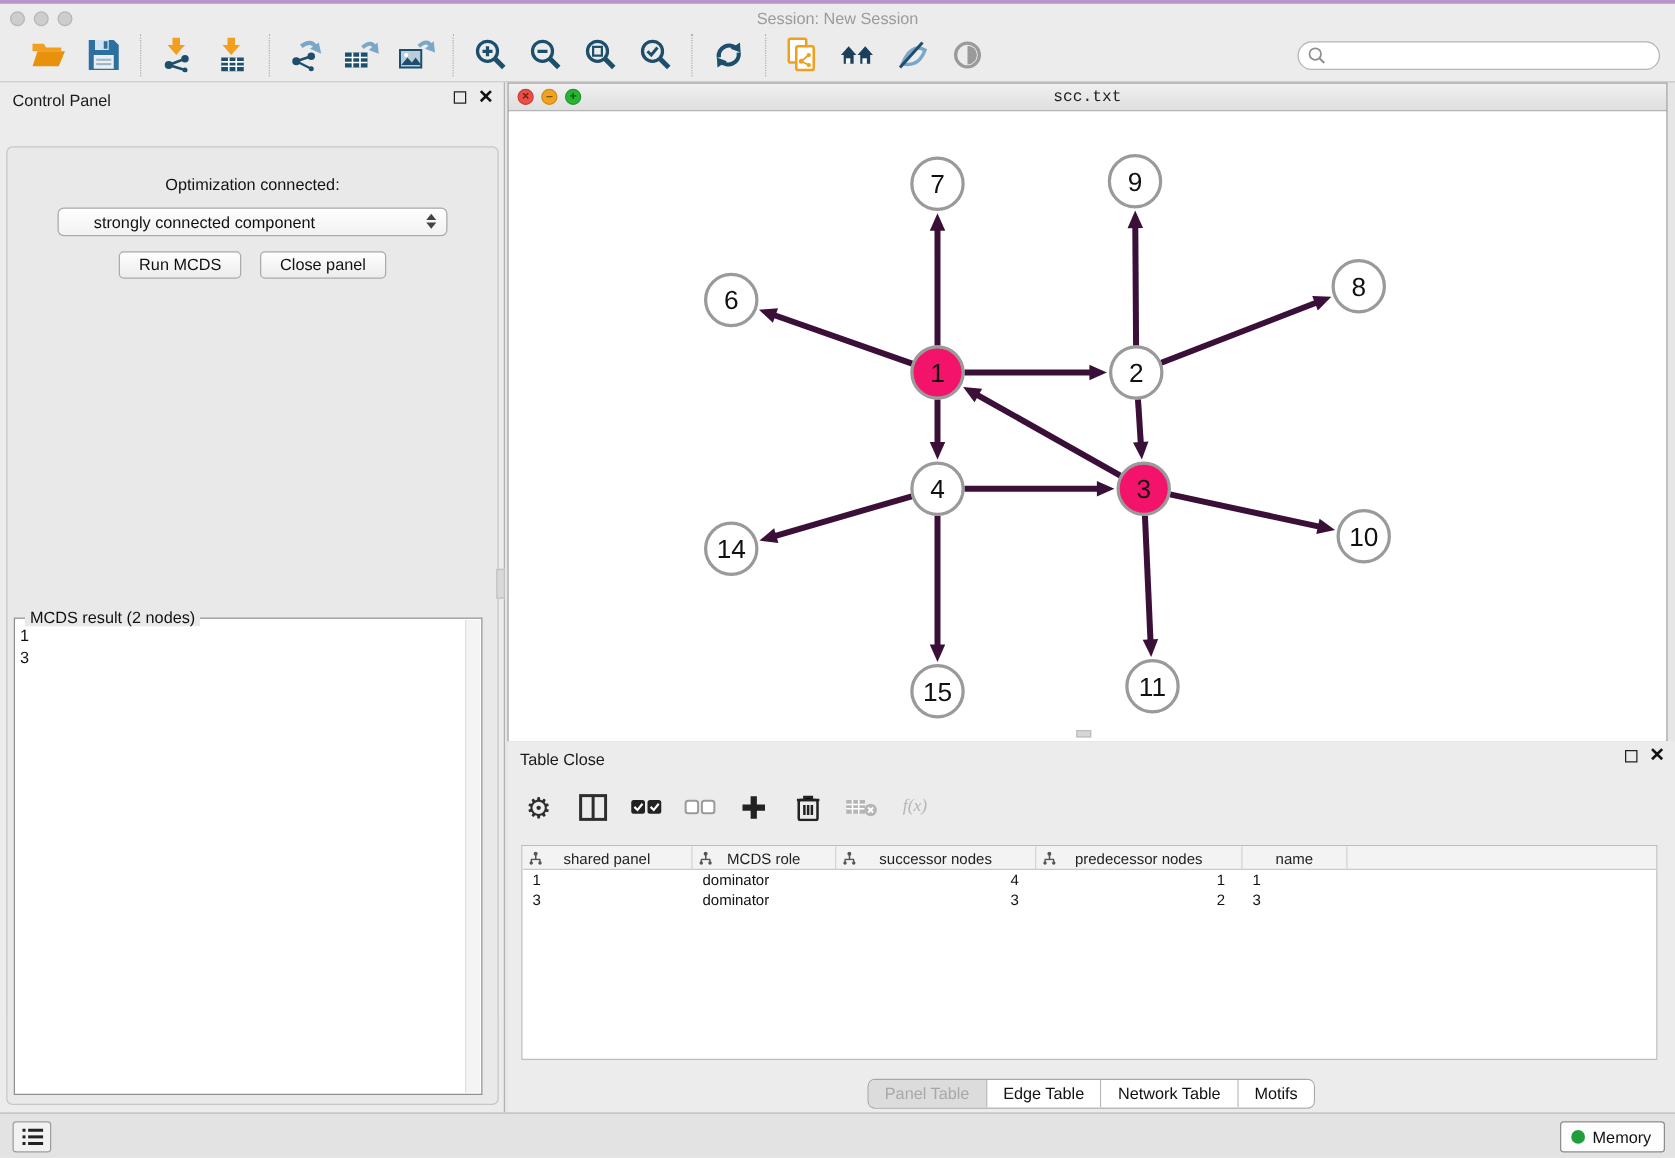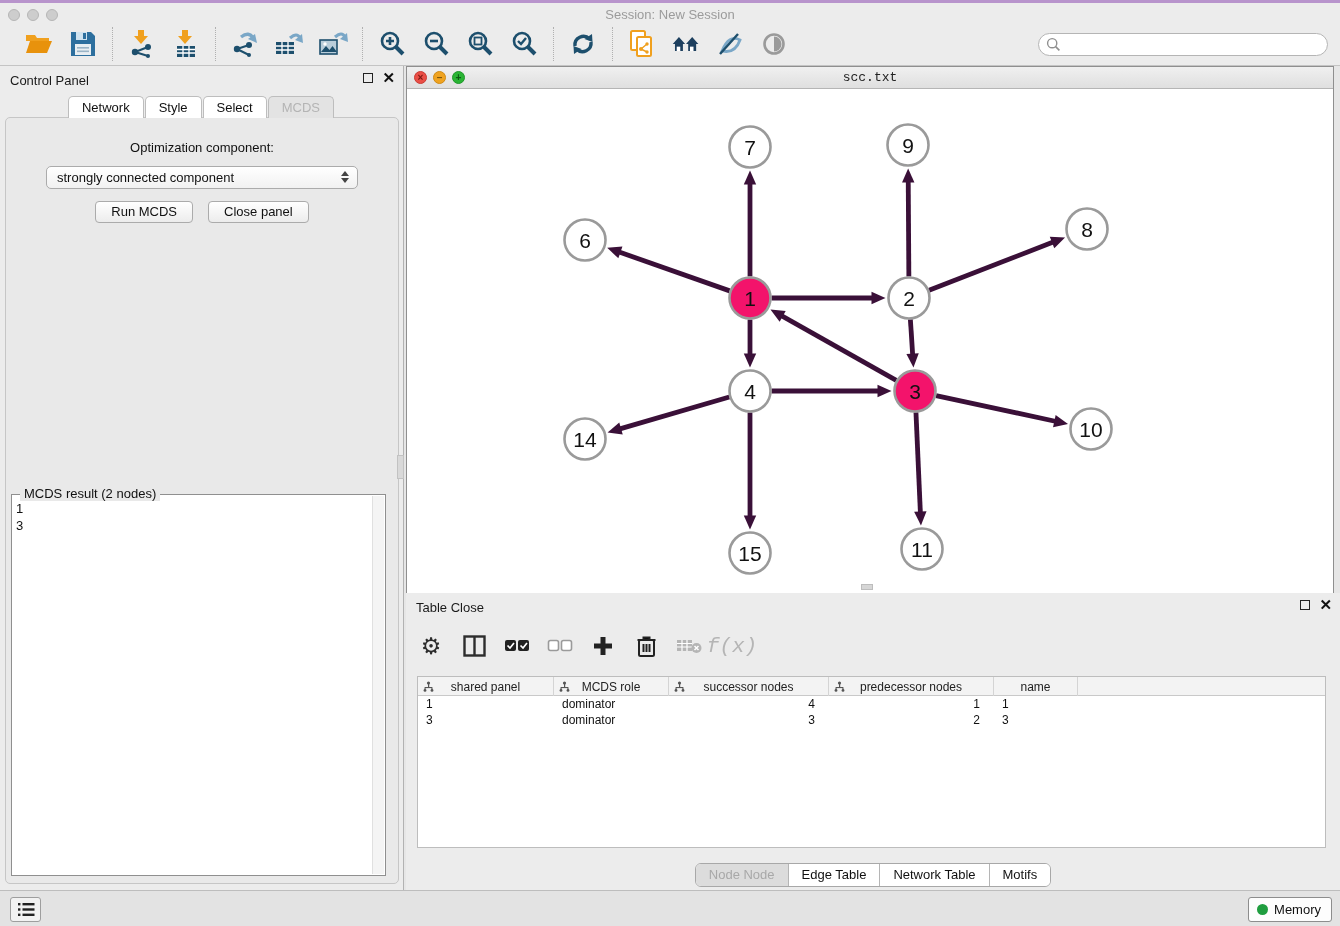--- a/index.html
+++ b/index.html
@@ -25,21 +25,21 @@
   .panel-head { position:relative; height:28px; }
   .panel-head .ptitle { position:absolute; left:10px; top:7px; font-size:13px; color:#1a1a1a; }
   .winbtns { position:absolute; right:8px; top:7px; display:flex; gap:9px; align-items:center; }
   .float-btn { width:10px; height:10px; border:1.6px solid #222; background:transparent; }
   .close-btn { font-size:15px; font-weight:bold; color:#111; line-height:10px; }
   .ctab-row { position:absolute; left:0; top:30px; width:100%; display:flex; justify-content:center; z-index:2; }
   .ctab { padding:3px 13px 3px; font-size:13px; background:#fff; border:1px solid #bdbdbd; border-bottom:none; border-radius:5px 5px 0 0; margin-right:1px; color:#111; }
   .ctab.sel { background:#e3e3e3; color:#b4b4b4; }
   .cp-inner { position:absolute; left:5px; top:51px; width:394px; height:767px; background:#e9e9e9; border:1px solid #c6c6c6; border-radius:5px; }
   .opt-label { text-align:center; margin-top:22px; font-size:13px; color:#111; }
-  .dropdown { position:relative; margin:11px auto 0; width:312px; height:23px; background:linear-gradient(#ffffff,#f1f1f1); border:1px solid #ababab; border-radius:5px; font-size:13px; line-height:21px; padding-left:10px; color:#111; }
+  .dropdown { position:relative; margin:11px auto 0; width:312px; height:23px; background:linear-gradient(#ffffff,#f1f1f1); border:1px solid #ababab; border-radius:5px; font-size:13px; line-height:21px; padding-left:28px; color:#111; }
   .dd-arrows { position:absolute; right:8px; top:4px; display:flex; flex-direction:column; gap:2px; }
   .dd-arrows i { display:block; width:0; height:0; border-left:4px solid transparent; border-right:4px solid transparent; }
   .dd-up { border-bottom:5px solid #444; }
   .dd-down { border-top:5px solid #444; }
   .btn-row { display:flex; justify-content:center; gap:15px; margin-top:12px; }
   .pbtn { height:22px; padding:0 15px; background:linear-gradient(#ffffff,#ececec); border:1px solid #ababab; border-radius:4px; font-size:13px; color:#111; line-height:20px; }
   .result-box { position:absolute; left:5px; top:376px; width:375px; height:382px; border:1px solid #8f8f8f; background:#fff; }
   .result-legend { position:absolute; left:8px; top:-9px; background:#e9e9e9; padding:0 4px; font-size:13px; color:#111; }
   .result-list { position:absolute; inset:3px 14px 2px 4px; font-size:13px; line-height:17px; padding-top:2px; color:#111; overflow:hidden; }
   .result-scroll { position:absolute; right:1px; top:1px; bottom:1px; width:12px; background:#f4f4f4; border-left:1px solid #e0e0e0; }
@@ -55,21 +55,21 @@
   .tdot.green { background:#2ab434; border:1px solid #1f962a; color:#0c5a12; }
   .net-canvas { position:absolute; left:0; top:23px; width:926px; height:503px; background:#fff; }
   .h-split-handle { position:absolute; left:454px; bottom:2px; width:12px; height:6px; background:#d6d6d6; border:1px solid #bdbdbd; }
   .v-split-handle { position:absolute; left:397px; top:455px; width:7px; height:24px; background:#d9d9d9; border:1px solid #c2c2c2; }
 
   
   .table-panel { position:absolute; left:406px; top:593px; width:934px; height:297px; background:#ececec; }
   .tp-toolbar { position:absolute; left:12px; top:36px; height:34px; display:flex; align-items:center; gap:17px; }
   .tpicon { width:26px; height:26px; display:flex; align-items:center; justify-content:center; color:#2d2d2d; }
   .tpicon.disabled { color:#b5b5b5; }
-  .fx { font-family:Liberation Mono, monospace; font-style:italic; font-size:21px; color:#b5b5b5; }
+  .fx { font-family:Liberation Serif, serif; font-style:italic; font-size:14px; color:#b5b5b5; }
   .gear-glyph { font-size:23px; line-height:23px; color:#2d2d2d; }
   .ntable { position:absolute; left:11px; top:83px; width:909px; height:172px; background:#fff; border:1px solid #bdbdbd; overflow:hidden; }
   .thead { display:flex; height:19px; background:#f3f3f3; border-bottom:1px solid #c9c9c9; }
   .th { position:relative; height:19px; border-right:1px solid #d4d4d4; font-size:12px; color:#222; display:flex; align-items:center; justify-content:center; }
   .colicon { position:absolute; left:5px; top:4px; }
   .tr { display:flex; height:16px; font-size:12px; color:#111; }
   .td { height:16px; line-height:16px; overflow:hidden; white-space:nowrap; }
   .td.left { padding-left:8px; text-align:left; }
   .td.right { padding-right:14px; text-align:right; }
   .btab-row { position:absolute; left:0; right:0; top:270px; display:flex; justify-content:center; }
@@ -249,28 +249,22 @@
 </div>
 
 <div class="control-panel">
   <div class="panel-head">
     <span class="ptitle">Control Panel</span>
     <span class="winbtns">
       <span class="float-btn"></span>
       <span class="close-btn">✕</span>
     </span>
   </div>
-  <div class="ctab-row">
-      <div class="ctab">Network</div>
-      <div class="ctab">Style</div>
-      <div class="ctab">Select</div>
-      <div class="ctab sel">MCDS</div>
-    </div>
   <div class="cp-inner">
-    <div class="opt-label">Optimization component:</div>
+    <div class="opt-label">Optimization connected:</div>
     <div class="dropdown">
       <span>strongly connected component</span>
       <span class="dd-arrows">
           <i class="dd-up"></i>
           <i class="dd-down"></i>
         </span>
     </div>
     <div class="btn-row">
       <button class="pbtn">Run MCDS</button>
       <button class="pbtn">Close panel</button>
@@ -473,21 +467,21 @@
           <div class="td left" style="width: 136px;">3</div>
           <div class="td left" style="width: 115px;">dominator</div>
           <div class="td right" style="width: 160px;">3</div>
           <div class="td right" style="width: 165px;">2</div>
           <div class="td left" style="width: 84px;">3</div>
         </div>
       </div>
   </div>
   <div class="btab-row">
     <div class="btab-group">
-        <div class="btab sel">Node Node</div>
+        <div class="btab sel">Panel Table</div>
         <div class="btab">Edge Table</div>
         <div class="btab">Network Table</div>
         <div class="btab">Motifs</div>
       </div>
   </div>
 </div>
 
 <div class="statusbar">
   <div class="list-btn">
     <svg width="18" height="15" viewBox="0 0 18 15">

